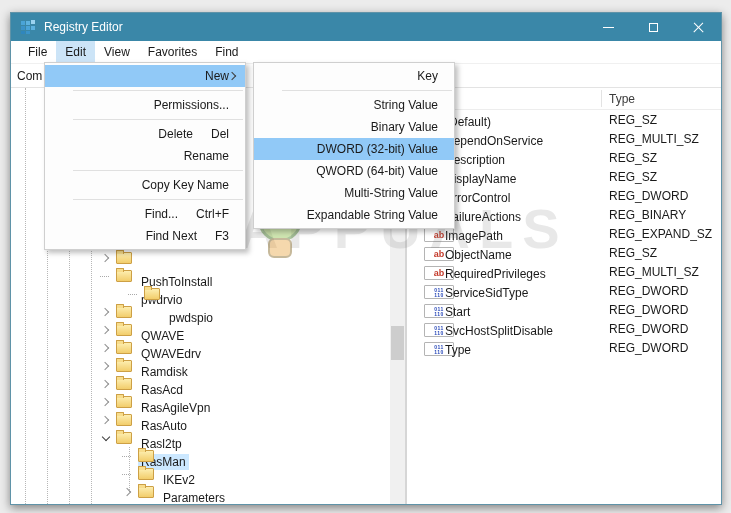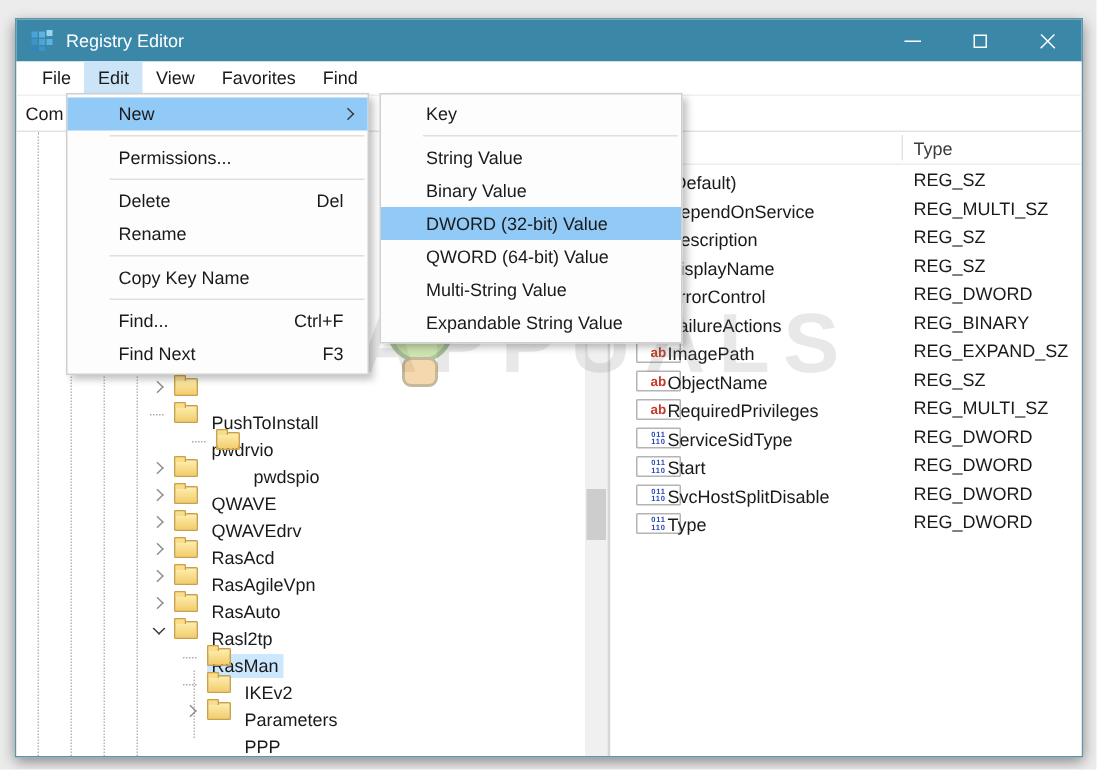--- a/index.html
+++ b/index.html
@@ -62,21 +62,21 @@
   .val-rows { position:relative; padding-top:2px; }
   .val-row { position:relative; height:19px; }
   .val-ico { position:absolute; left:17px; top:2px; width:30px; height:14px; background:#fff;
              border:1px solid #b4b4b4; border-radius:1px; text-align:center; }
   .val-ico.string { font-weight:bold; font-size:9px; line-height:12px; color:#c43a2a; }
   .val-ico.dword { font-size:5px; line-height:5px; font-weight:bold; color:#2747b8; padding-top:2px; letter-spacing:.5px; }
   .val-name { position:absolute; left:38px; top:3px; }
   .val-type { position:absolute; left:202px; top:1px; }
 
   
-  .menu { position:absolute; background:#fdfdfd; border:1px solid #cfcfcf; box-shadow:3px 3px 5px rgba(0,0,0,.25); z-index:10; padding:2px 0; width:202px; }
+  .menu { position:absolute; background:#fdfdfd; border:1px solid #cfcfcf; box-shadow:3px 3px 5px rgba(0,0,0,.25); z-index:10; padding:2px 0; width:202px;text-align:right; }
   .edit-menu { left:44px; top:62px; }
   .sub-menu  { left:253px; top:62px; }
   .menu-item { position:relative; height:22px; display:flex; align-items:center; padding:0 16px 0 34px; }
   .sub-menu .menu-item { padding-left:30px; }
   .menu-item.hl { background:#91c9f7; }
   .mi-label { flex:1; white-space:nowrap; }
   .mi-shortcut { margin-left:18px; }
   .mi-arrow { width:6px; height:6px; border-top:1.3px solid #3c3c3c; border-right:1.3px solid #3c3c3c; transform:rotate(45deg); margin-right:-6px; }
   .menu-sep { height:1px; background:#e0e0e0; margin:3px 2px 3px 28px; }
 
@@ -171,20 +171,27 @@
               <span class="chev"></span>
             </span>
             <span class="folder"></span>
             <span class="tree-label">QWAVEdrv</span>
           </div>
           <div class="tree-row" style="padding-left: 88px;">
             <span class="expander">
               <span class="chev"></span>
             </span>
             <span class="folder"></span>
+            <span class="tree-label">Ramdisk</span>
+          </div>
+          <div class="tree-row" style="padding-left: 88px;">
+            <span class="expander">
+              <span class="chev"></span>
+            </span>
+            <span class="folder"></span>
             <span class="tree-label">RasAcd</span>
           </div>
           <div class="tree-row" style="padding-left: 88px;">
             <span class="expander">
               <span class="chev"></span>
             </span>
             <span class="folder"></span>
             <span class="tree-label">RasAgileVpn</span>
           </div>
           <div class="tree-row" style="padding-left: 88px;">

